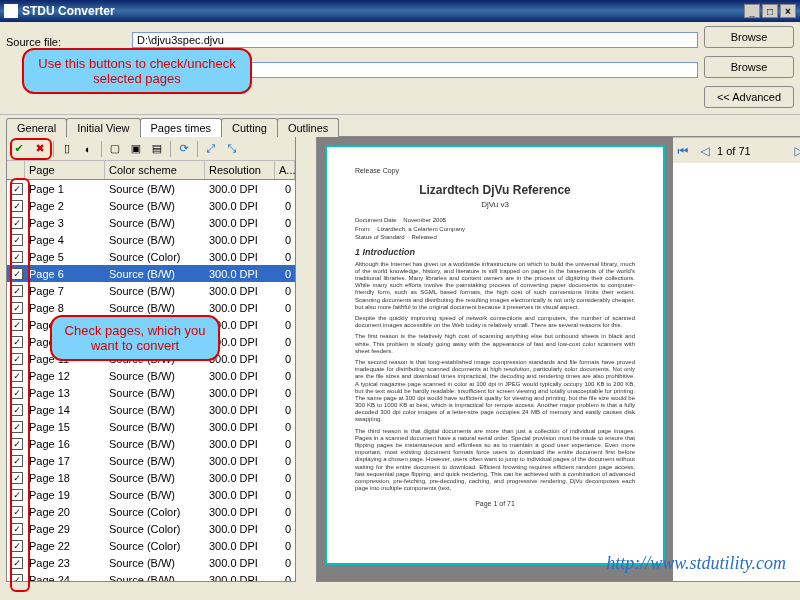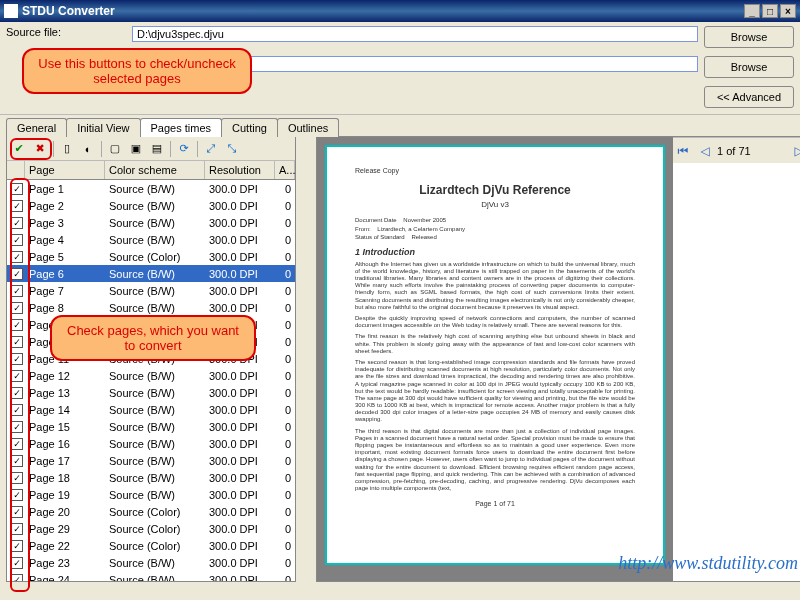--- a/index.html
+++ b/index.html
@@ -5,21 +5,21 @@
 * { box-sizing: border-box; margin: 0; padding: 0; font-family: Tahoma, Arial, sans-serif; }
 body { background: #ece9d8; width: 800px; height: 600px; overflow: hidden; font-size: 11px; position: relative; }
 
 
 .titlebar { height: 22px; background: linear-gradient(#0a246a,#3a6ea5,#0a246a); color: #fff; display: flex; align-items: center; padding: 0 4px; font-weight: bold; font-size: 12px; }
 .titlebar .icon { width: 14px; height: 14px; background: #fff; margin-right: 4px; }
 .titlebar .spacer { flex: 1; }
 .win-btn { width: 16px; height: 14px; background: #d4d0c8; border: 1px solid #888; margin-left: 2px; display: flex; align-items: center; justify-content: center; font-size: 10px; font-weight: bold; color: #000; }
 
 
-.row { display: flex; align-items: flex-start; padding: 4px 6px; gap: 6px; }
+.row { display: flex; align-items: flex-end; padding: 4px 6px; gap: 6px; }
 .label { width: 120px; color: #000; }
 input[type=text] { height: 16px; border: 1px solid #7a96df; padding: 0 4px; font-size: 11px; background: #fff; }
 .btn { height: 22px; width: 90px; background: #ece9d8; border: 1px solid #888; border-radius: 3px; font-size: 11px; }
 
 .divider { border-top: 1px solid #bbb; margin: 2px 0; }
 
 
 .tabs { display: flex; padding: 0 6px; position: relative; top: 1px; }
 .tab { padding: 3px 10px; border: 1px solid #888; border-bottom: none; background: #ece9d8; font-size: 11px; margin-right: -1px; border-radius: 3px 3px 0 0; }
 .tab.active { background: #fff; font-weight: normal; z-index: 2; position: relative; }
@@ -50,27 +50,27 @@
 
 
 .preview-area { flex: 1; background: #808080; display: flex; align-items: flex-start; justify-content: center; padding: 8px; overflow: hidden; }
 .page-frame { width: 340px; height: 420px; background: #fff; border: 2px solid #00c0c0; position: relative; padding: 20px 28px; font-size: 6px; line-height: 1.2; color: #333; }
 
 .nav-bar { height: 26px; background: #ece9d8; border-top: 1px solid #bbb; display: flex; align-items: center; justify-content: center; gap: 2px; }
 .nav-btn { width: 20px; height: 20px; border: 1px solid transparent; display: flex; align-items: center; justify-content: center; color: #316ac5; font-size: 12px; }
 .page-info { width: 70px; text-align: left; font-size: 11px; }
 
 
-.callout { position: absolute; border: 2px solid #d00; border-radius: 12px; background: #fdba74; padding: 6px 10px; color: #d00; font-size: 13px; text-align: center; }
+.callout { position: absolute; border: 2px solid #d00; border-radius: 12px; background: #7dd3fc; padding: 6px 10px; color: #d00; font-size: 13px; text-align: center; }
 .callout::after { content: ''; position: absolute; }
 .callout1 { top: 48px; left: 22px; width: 230px; }
-.callout2 { top: 315px; left: 50px; width: 206px; }
+.callout2 { top: 315px; left: 50px; width: 170px; }
 .red-box { position: absolute; border: 2px solid #d00; border-radius: 6px; }
 
-.watermark { position: absolute; bottom: 26px; right: 2px; color: #2a6fc9; font-size: 18px; font-style: italic; font-family: Georgia, serif; }
+.watermark { position: absolute; bottom: 26px; right: 14px; color: #2a6fc9; font-size: 18px; font-style: italic; font-family: Georgia, serif; }
 
 
 .pv-header { font-size: 7px; }
 .pv-title { font-size: 12px; font-weight: bold; margin: 8px 0 2px; text-align: center; }
 .pv-sub { font-size: 8px; text-align: center; margin-bottom: 8px; }
 .pv-section { font-size: 9px; font-weight: bold; margin: 6px 0 3px; font-style: italic; }
 .pv-para { font-size: 6px; text-align: justify; margin-bottom: 4px; }
 .pv-meta { font-size: 6px; margin: 1px 0; }
 .pv-footer { text-align: center; font-size: 7px; margin-top: 8px; }
 </style>

